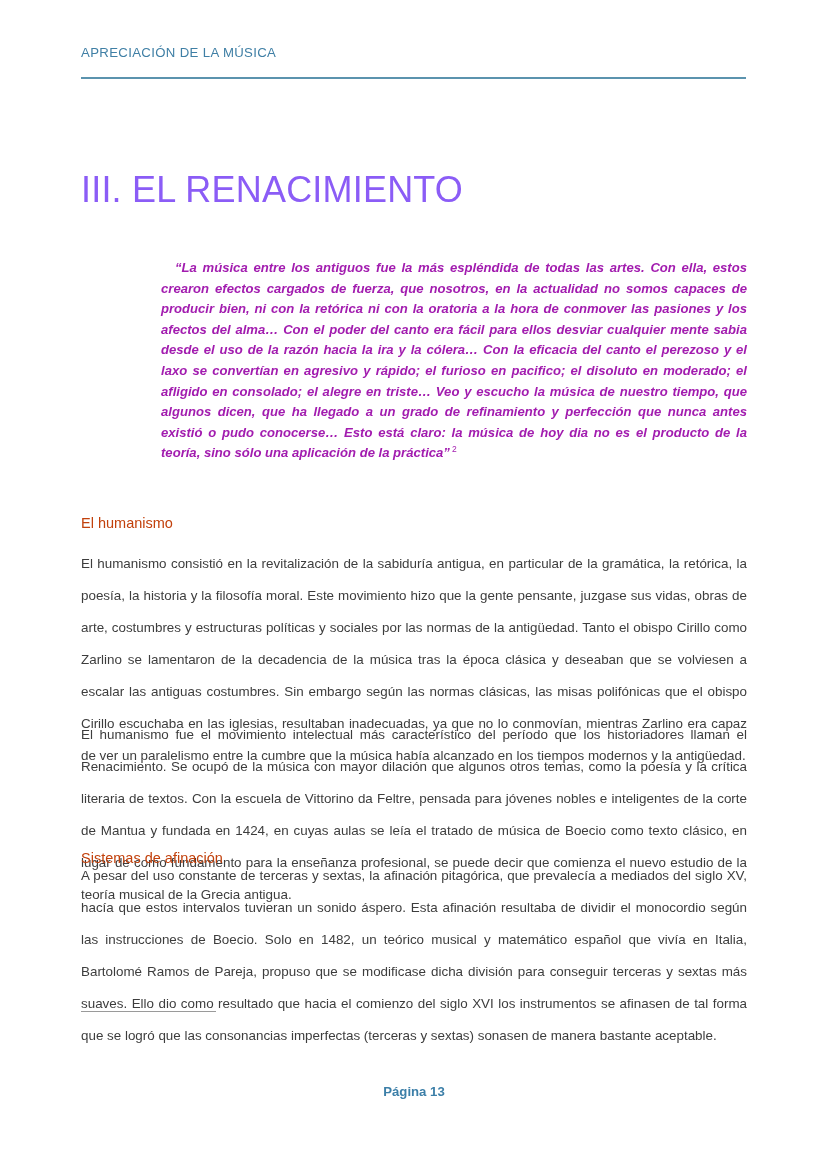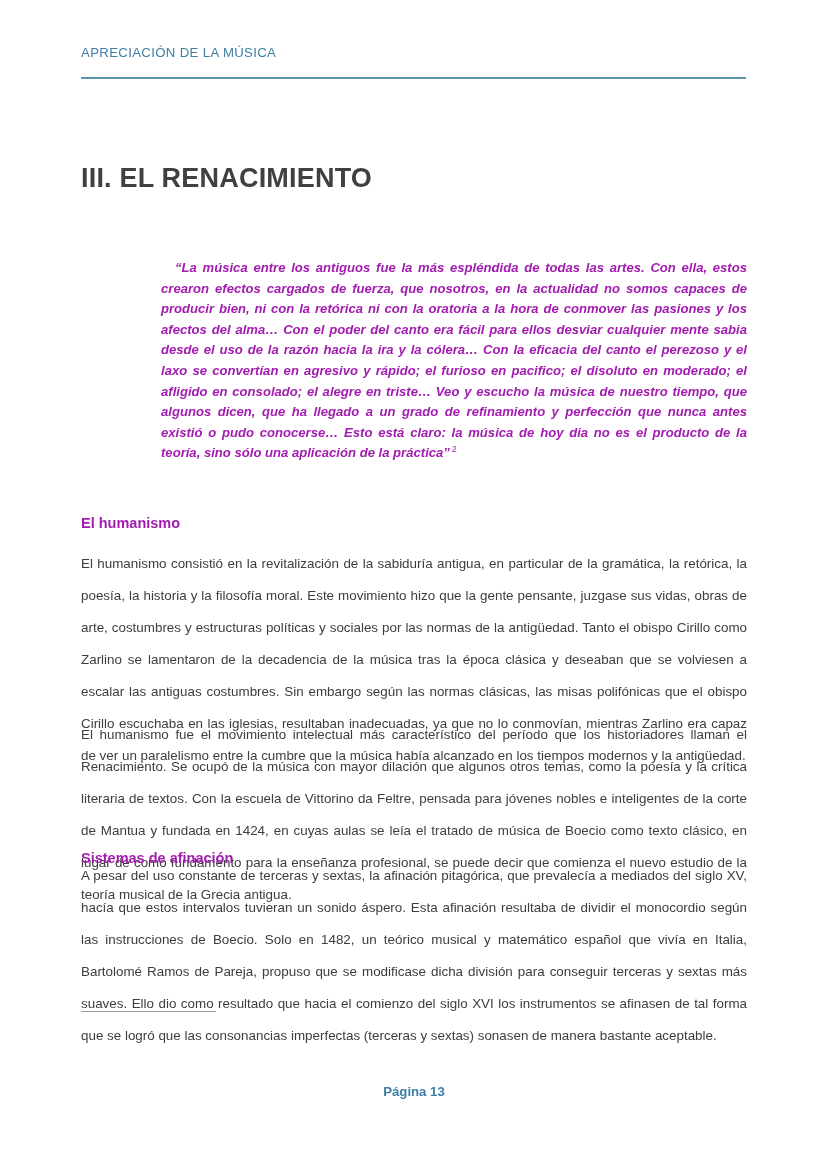--- a/index.html
+++ b/index.html
@@ -45,23 +45,23 @@
     width: 665px;
     height: 2px;
     background: #5b93ae;
   }
 
   
   .chapter-title {
     position: absolute;
     left: 81px;
     top: 145px;
-    font-size: 27px;
-    font-weight: 700;
-    color: #404040;
+    font-size: 36px;
+    font-weight: 400;
+    color: #8b5cf6;
     letter-spacing: 0.2px;
     white-space: nowrap;
   }
 
   
   .quote-block {
     position: absolute;
     left: 121px;
     top: 245px;
     width: 586px;
@@ -81,22 +81,22 @@
     vertical-align: super;
     line-height: 0;
     padding-left: 2px;
   }
 
   
   .section-heading {
     position: absolute;
     left: 81px;
     font-size: 14.5px;
-    font-weight: 700;
-    color: #a21caf;
+    font-weight: 400;
+    color: #c2410c;
     white-space: nowrap;
   }
   #heading-humanismo { top: 503px; }
   #heading-afinacion { top: 838px; text-align: center; }
 
   
   .body-paragraph {
     position: absolute;
     left: 81px;
     width: 666px;

